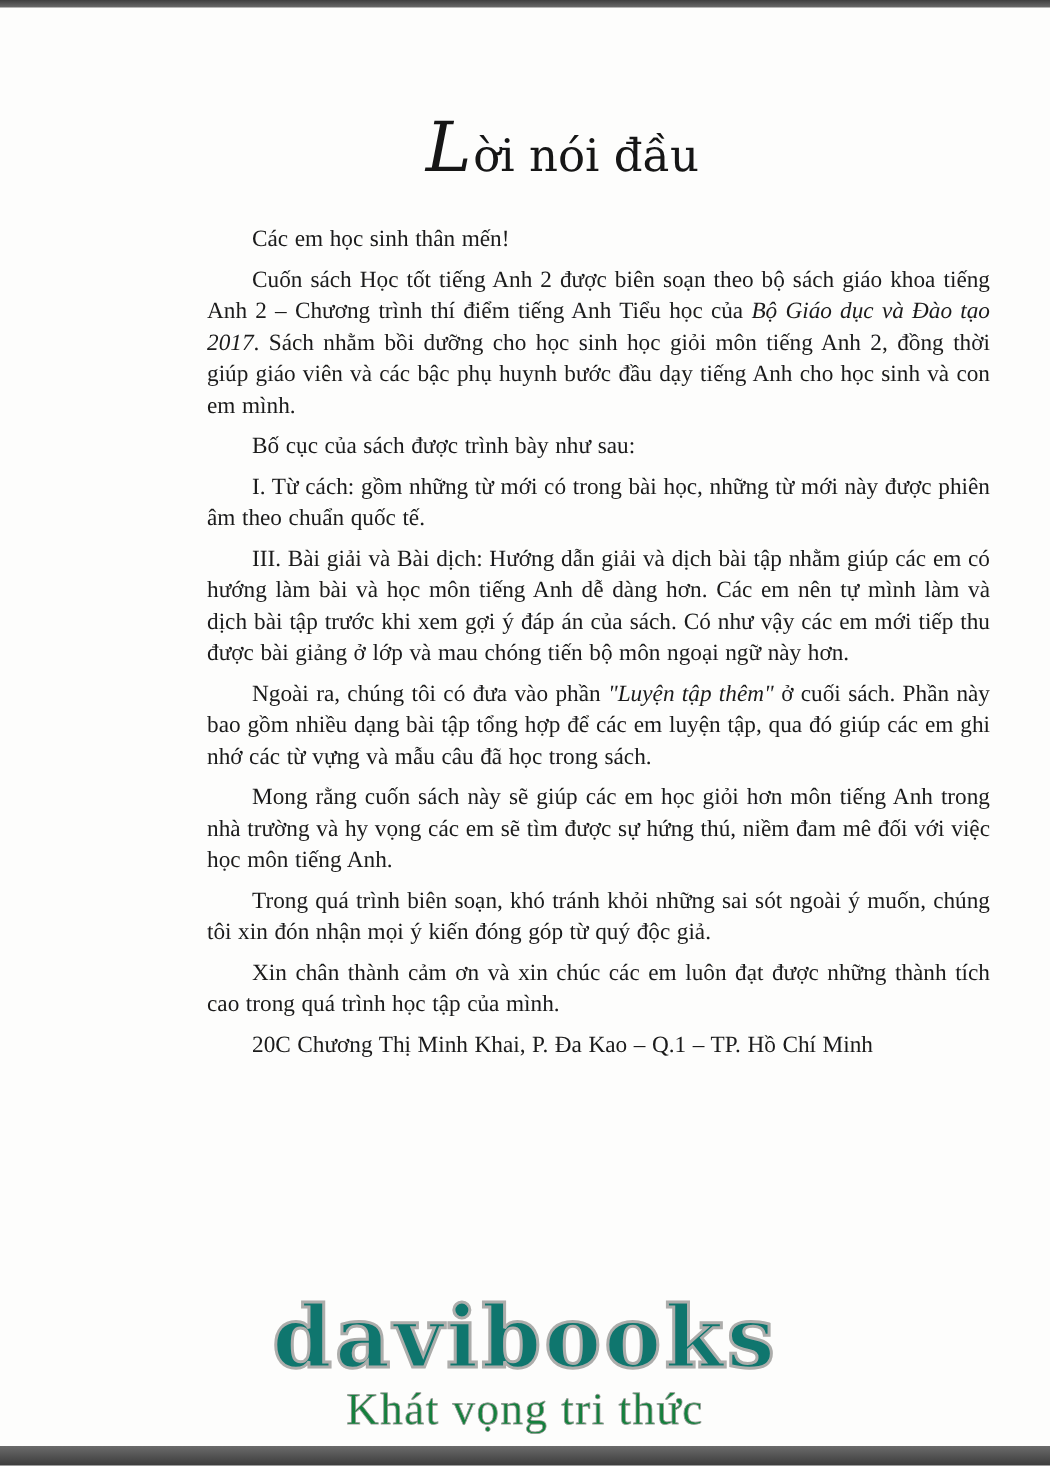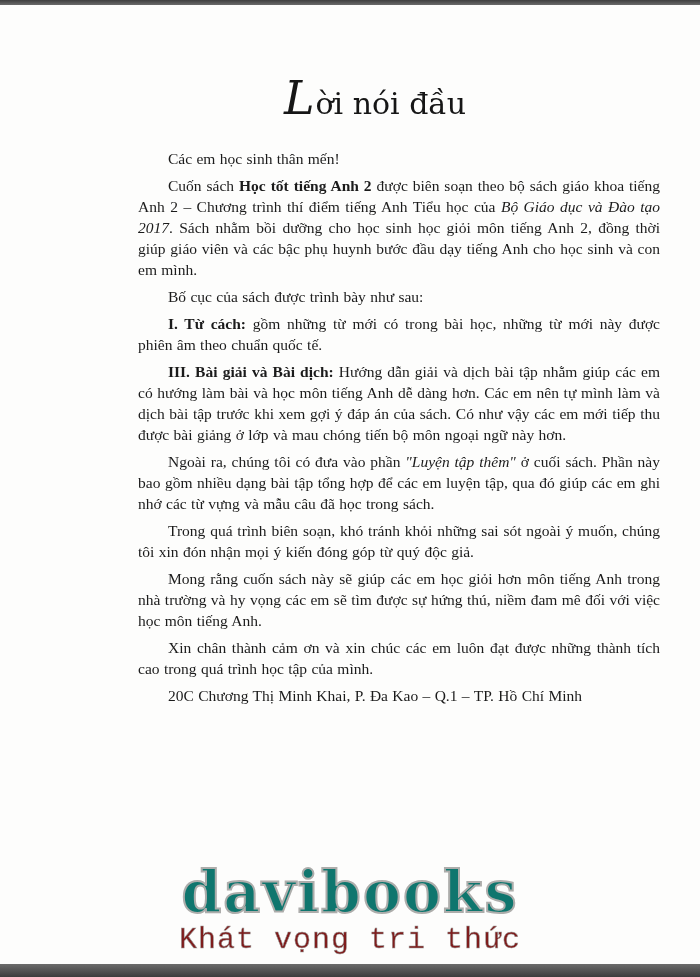--- a/index.html
+++ b/index.html
@@ -45,63 +45,63 @@
     text-indent:30px;
     font-size:15.5px;
     line-height:21px;
     word-spacing:0.5px;
   }
   .para.right{
     text-align:right;
     text-indent:0;
     margin-top:2px;
   }
-  .b{font-weight:bold;}
+  .b{font-weight:normal;}
   .i{font-style:italic;}
   .bi{font-weight:bold;font-style:italic;}
   .watermark{
     position:absolute;left:0;right:0;bottom:20px;
     text-align:center;
     pointer-events:none;
   }
   .wm-main{
     font-family:"DejaVu Serif", serif;
     font-weight:bold;
     font-size:57px;
     line-height:0.95;
     color:#0f766e;
     -webkit-text-stroke:2px #adadab;
     letter-spacing:2px;
   }
   .wm-sub{
-    font-family:Liberation Mono, monospace;
+    font-family:Liberation Serif, serif;
     font-size:30px;
-    color:#7f1d1d;
+    color:#15803d;
     -webkit-text-stroke:0.5px #9a9a98;
     margin-top:4px;
     letter-spacing:1px;
   }
 </style>
 </head>
 <body>
 
 <div class="scan-edge-top"></div>
 
 <div class="page">
   <h1 class="title"><span class="title-lead">L</span><span>ời nói đầu</span></h1>
 
   <div class="doc-body">
       <p class="para"><span>Các em học sinh thân mến!</span></p>
       <p class="para"><span>Cuốn sách </span><span class="b">Học tốt tiếng Anh 2</span><span> được biên soạn theo bộ sách giáo khoa tiếng Anh 2 – Chương trình thí điểm tiếng Anh Tiểu học của </span><span class="i">Bộ Giáo dục và Đào tạo 2017</span><span>. Sách nhằm bồi dưỡng cho học sinh học giỏi môn tiếng Anh 2, đồng thời giúp giáo viên và các bậc phụ huynh bước đầu dạy tiếng Anh cho học sinh và con em mình.</span></p>
       <p class="para"><span>Bố cục của sách được trình bày như sau:</span></p>
       <p class="para"><span class="b">I. Từ cách:</span><span> gồm những từ mới có trong bài học, những từ mới này được phiên âm theo chuẩn quốc tế.</span></p>
       <p class="para"><span class="b">III. Bài giải và Bài dịch:</span><span> Hướng dẫn giải và dịch bài tập nhằm giúp các em có hướng làm bài và học môn tiếng Anh dễ dàng hơn. Các em nên tự mình làm và dịch bài tập trước khi xem gợi ý đáp án của sách. Có như vậy các em mới tiếp thu được bài giảng ở lớp và mau chóng tiến bộ môn ngoại ngữ này hơn.</span></p>
       <p class="para"><span>Ngoài ra, chúng tôi có đưa vào phần </span><span class="i">"Luyện tập thêm"</span><span> ở cuối sách. Phần này bao gồm nhiều dạng bài tập tổng hợp để các em luyện tập, qua đó giúp các em ghi nhớ các từ vựng và mẫu câu đã học trong sách.</span></p>
+      <p class="para"><span>Mong rằng cuốn sách này sẽ giúp các em học giỏi hơn môn tiếng Anh trong nhà trường và hy vọng các em sẽ tìm được sự hứng thú, niềm đam mê đối với việc học môn tiếng Anh.</span></p>
       <p class="para"><span>Trong quá trình biên soạn, khó tránh khỏi những sai sót ngoài ý muốn, chúng tôi xin đón nhận mọi ý kiến đóng góp từ quý độc giả.</span></p>
-      <p class="para"><span>Mong rằng cuốn sách này sẽ giúp các em học giỏi hơn môn tiếng Anh trong nhà trường và hy vọng các em sẽ tìm được sự hứng thú, niềm đam mê đối với việc học môn tiếng Anh.</span></p>
       <p class="para"><span>Xin chân thành cảm ơn và xin chúc các em luôn đạt được những thành tích cao trong quá trình học tập của mình.</span></p>
       <p class="para"><span>20C Chương Thị Minh Khai, P. Đa Kao – Q.1 – TP. Hồ Chí Minh</span></p>
     </div>
 </div>
 
 <div class="watermark">
   <div class="wm-main">davibooks</div>
   <div class="wm-sub">Khát vọng tri thức</div>
 </div>
 

